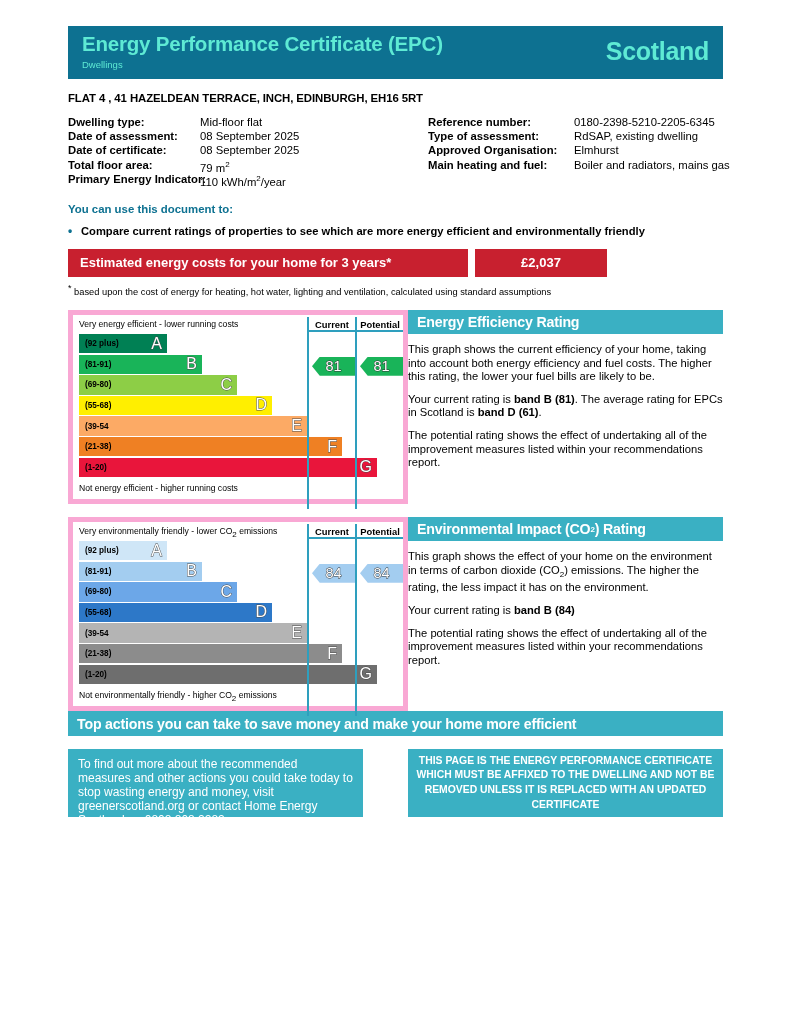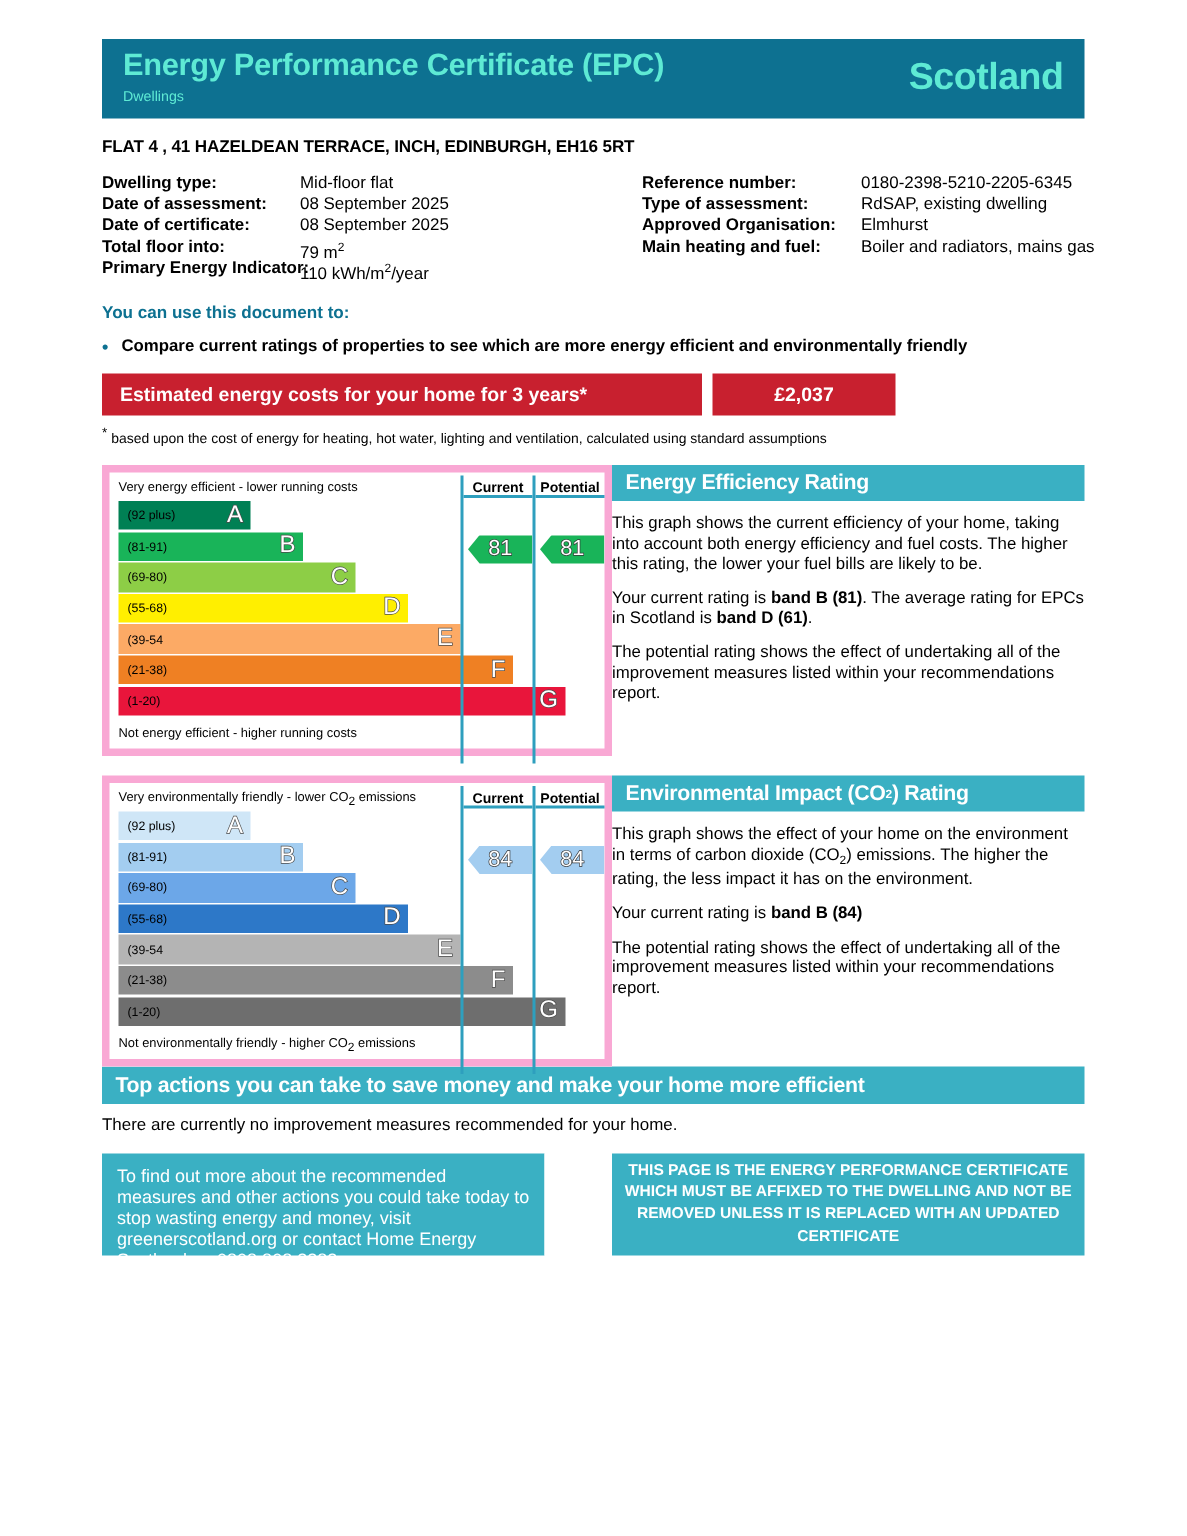--- a/index.html
+++ b/index.html
@@ -56,21 +56,21 @@
 
   
   .cost { display: flex; margin-top: 11px; height: 28px; }
   .cost-lbl {
     background: #c8202f; color: #fff; font-weight: bold; font-size: 13px;
     width: 400px; display: flex; align-items: center; padding-left: 12px;
   }
   .cost-gap { width: 7px; background: #fff; }
   .cost-val {
     background: #c8202f; color: #fff; font-weight: bold; font-size: 13px;
-    width: 122px; display: flex; align-items: center; justify-content: center;
+    width: 132px; display: flex; align-items: center; justify-content: center;
   }
   .cost-note { font-size: 9.3px; margin-top: 6px; }
   .cost-note sup { font-size: 9px; }
 
   
   .rating-block { display: flex; margin-top: 13px; }
   .chart-wrap {
     width: 340px; flex: none;
     border: 5px solid #f9a8d4;
     background: #fff;
@@ -82,21 +82,21 @@
   }
   .chart-cap.bottom {
     position: absolute; bottom: 0; left: 0; padding: 0 0 4px 6px; height: 16px;
   }
   .bars { position: absolute; left: 6px; top: 19px; width: 236px; }
   .bar {
     height: 19.4px; margin-bottom: 1.2px; position: relative;
     display: flex; align-items: center;
   }
   .bar-range {
-    font-size: 8.2px; font-weight: normal; color: #000; padding-left: 6px;
+    font-size: 8.2px; font-weight: bold; color: #000; padding-left: 6px;
     white-space: nowrap;
   }
   .bar-letter {
     position: absolute; right: 5px; top: 50%; transform: translateY(-50%);
     font-size: 16px; font-weight: normal; color: #fff;
     -webkit-text-stroke: 0.9px #4a4a4a;
     paint-order: stroke fill;
     font-family: "Liberation Sans", sans-serif;
   }
   
@@ -162,21 +162,21 @@
   </div>
 
   <div class="addr">FLAT 4 , 41 HAZELDEAN TERRACE, INCH, EDINBURGH, EH16 5RT</div>
 
   <div class="details">
     <div class="det-col left">
       <div class="det-lbl">
         <div>Dwelling type:</div>
         <div>Date of assessment:</div>
         <div>Date of certificate:</div>
-        <div>Total floor into:</div>
+        <div>Total floor area:</div>
         <div>Primary Energy Indicator:</div>
       </div>
       <div class="det-val">
         <div>Mid-floor flat</div>
         <div>08 September 2025</div>
         <div>08 September 2025</div>
         <div>79 m<sup class="sq">2</sup></div>
         <div>110 kWh/m<sup class="sq">2</sup>/year</div>
       </div>
     </div>
@@ -323,20 +323,19 @@
         <span>This graph shows the effect of your home on the environment in terms of carbon dioxide (CO</span><sub>2</sub><span>) emissions. The higher the rating, the less impact it has on the environment.</span>
       </div>
       <div class="info-p">
         <span>Your current rating is </span><b>band B (84)</b>
       </div>
       <div class="info-p">The potential rating shows the effect of undertaking all of the improvement measures listed within your recommendations report.</div>
     </div>
   </div>
 
   <div class="actions-hd">Top actions you can take to save money and make your home more efficient</div>
-  <div class="actions-note">There are currently no improvement measures recommended for your home.</div>
   <div class="boxes">
     <div class="box left">To find out more about the recommended measures and other actions you could take today to stop wasting energy and money, visit greenerscotland.org or contact Home Energy Scotland on 0808 808 2282.</div>
     <div class="box spacer"></div>
     <div class="box right">THIS PAGE IS THE ENERGY PERFORMANCE CERTIFICATE WHICH MUST BE AFFIXED TO THE DWELLING AND NOT BE REMOVED UNLESS IT IS REPLACED WITH AN UPDATED CERTIFICATE</div>
   </div>
 
 </div>
 
 </body></html>

